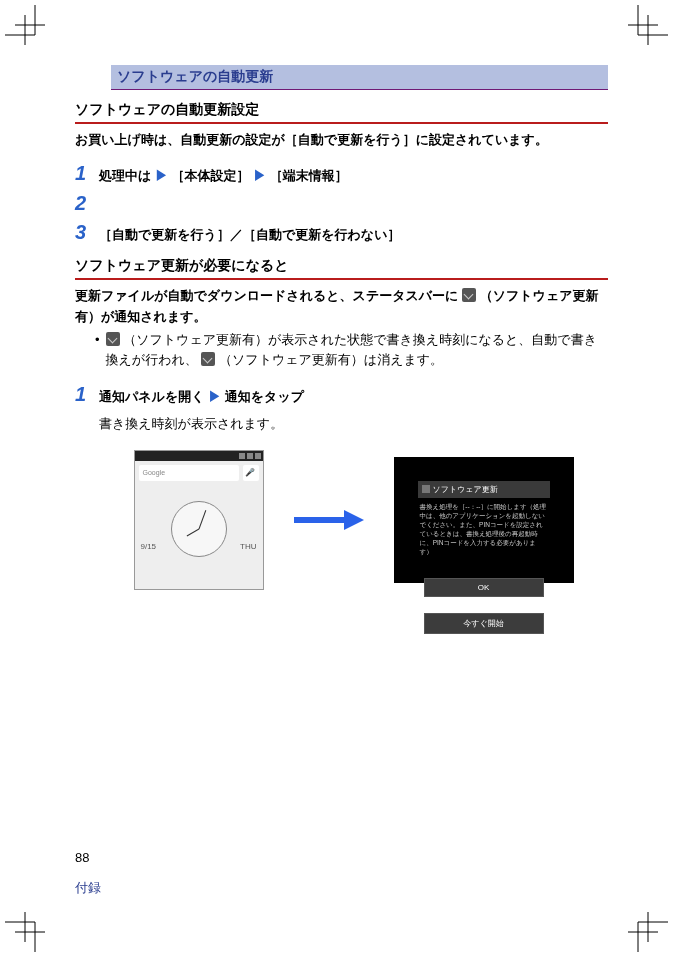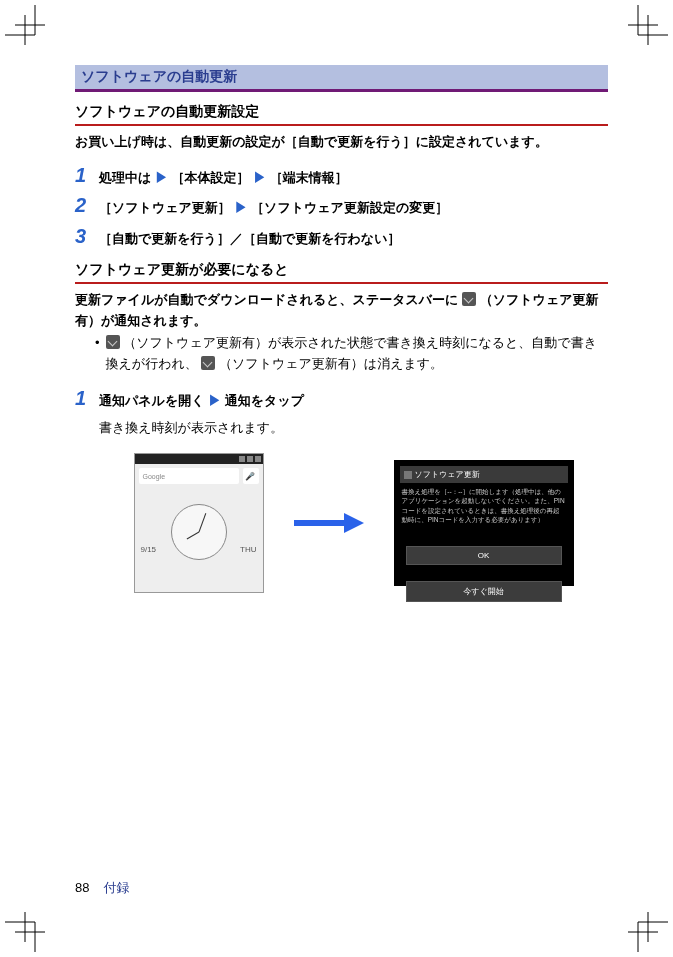--- a/index.html
+++ b/index.html
@@ -8,21 +8,21 @@
     
     .crop { position: absolute; pointer-events: none; }
     .crop svg { display: block; }
     .crop.tl { top: 5px; left: 5px; }
     .crop.tr { top: 5px; right: 5px; }
     .crop.bl { bottom: 5px; left: 5px; }
     .crop.br { bottom: 5px; right: 5px; }
 
     .page { position: absolute; top: 65px; left: 75px; width: 533px; }
 
-    .sec-header { background: #b4bfe0; border-bottom: 3px solid #701a75; color: #2a3d8f; font-weight: bold; font-size: 14px; padding: 3px 6px; margin-bottom: 6px; }
+    .sec-header { background: #b4bfe0; border-bottom: 1px solid #701a75; color: #2a3d8f; font-weight: bold; font-size: 14px; padding: 3px 6px; margin-bottom: 6px; margin-left: 36px; }
     .intro { font-size: 13px; font-weight: bold; margin: 4px 0 10px; line-height: 1.5; }
     .sub-header { color: #000000; font-weight: bold; font-size: 14px; border-bottom: 2px solid #b91c1c; padding: 3px 0; margin: 8px 0 6px; }
     .note { font-size: 13px; font-weight: bold; line-height: 1.5; margin: 6px 0 12px; }
 
     .step { display: flex; align-items: baseline; gap: 8px; margin: 6px 0; }
     .step-num { color: #2a62c9; font-weight: bold; font-size: 20px; font-style: italic; width: 16px; flex-shrink: 0; }
     .step-body { font-size: 13px; font-weight: bold; line-height: 1.6; }
     .arrow { color: #2a62c9; font-weight: bold; }
     .step-sub { font-size: 13px; margin-left: 24px; line-height: 1.5; margin-top: 6px; }
 
@@ -44,27 +44,27 @@
     .phone .clockwrap { position: absolute; left: 0; right: 0; top: 50px; display: flex; align-items: center; justify-content: center; gap: 10px; }
     .phone .clock { width: 56px; height: 56px; border: 1px solid #888; border-radius: 50%; background: #f7f7f7; position: relative; }
     .phone .clock::before { content:""; position:absolute; left:50%; top:50%; width:1px; height:20px; background:#333; transform-origin: top; transform: translate(-50%,0) rotate(200deg); }
     .phone .clock::after { content:""; position:absolute; left:50%; top:50%; width:1px; height:14px; background:#333; transform-origin: top; transform: translate(-50%,0) rotate(60deg); }
     .phone .date { font-size: 8px; color: #555; position: absolute; left: 6px; bottom: 38px; }
     .phone .thu { font-size: 8px; color: #555; position: absolute; right: 6px; bottom: 38px; }
 
     .big-arrow { color: #2a62e9; font-size: 0; }
     .big-arrow svg { width: 70px; height: 20px; }
 
-    .dialog { width: 180px; height: 126px; background: #000; padding: 6px; color: #ddd; font-size: 7px; position: relative; }
+    .dialog { width: 180px; height: 126px; background: #000; padding: 24px; color: #ddd; font-size: 7px; position: relative; }
     .dialog .dtitle { background: #3a3a3a; color: #fff; padding: 3px 4px; font-size: 8px; margin-bottom: 4px; display:flex; align-items:center; gap:3px; }
     .dialog .dtitle .di { width:8px; height:8px; background:#777; }
     .dialog .dmsg { font-size: 6.5px; line-height: 1.4; color: #ccc; padding: 0 2px 6px; }
     .dialog .dbtn { background: #3c3c3c; color: #fff; text-align: center; padding: 4px 0; margin: 16px 6px; font-size: 8px; border: 1px solid #555; }
 
-    .footer { position: absolute; left: 75px; bottom: 60px; display: flex; align-items: baseline; gap: 14px; font-size: 13px; }
+    .footer { position: absolute; left: 75px; bottom: 60px; display: flex; align-items: baseline; gap: 14px; font-size: 13px; flex-direction: column; }
     .footer .pnum { color: #000; }
     .footer .sect { color: #2a3d8f; }
   </style>
 </head>
 <body>
 
 <div class="crop tl">
     <svg width="40" height="40">
       <line x1="0" y1="30" x2="30" y2="30" stroke="#000"></line>
       <line x1="30" y1="0" x2="30" y2="30" stroke="#000"></line>
@@ -110,25 +110,20 @@
       <span>処理中は</span>
       <span class="arrow">▶</span>
       <span>［本体設定］</span>
       <span class="arrow">▶</span>
       <span>［端末情報］</span>
     </div>
   </div>
 
   <div class="step">
     <div class="step-num">2</div>
-    <div class="step-body">
-      <span>［ソフトウェア更新］</span>
-      <span class="arrow">▶</span>
-      <span>［ソフトウェア更新設定の変更］</span>
-    </div>
   </div>
 
   <div class="step">
     <div class="step-num">3</div>
     <div class="step-body">［自動で更新を行う］／［自動で更新を行わない］</div>
   </div>
 
   <div class="sub-header">ソフトウェア更新が必要になると</div>
 
   <div class="para">

